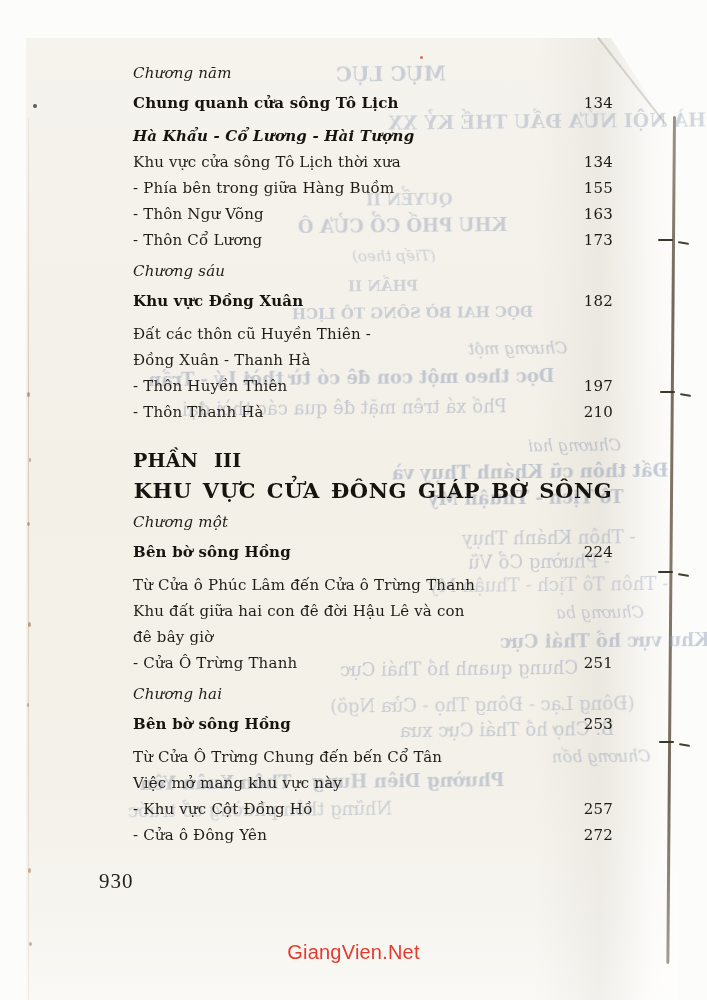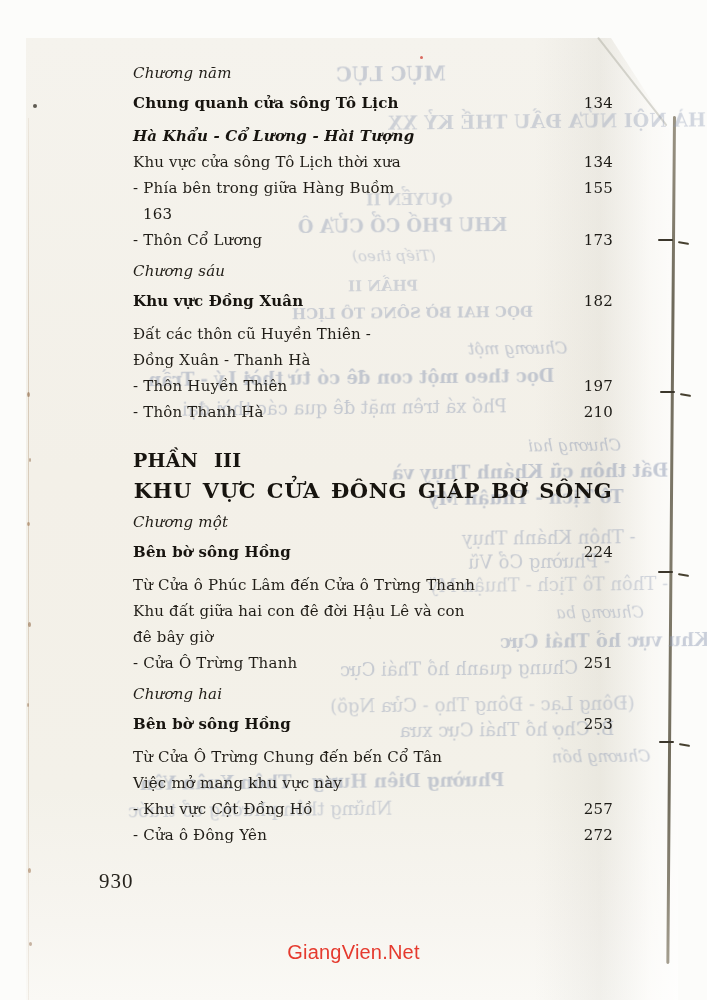--- a/index.html
+++ b/index.html
@@ -144,20 +144,21 @@
     </div>
     <div class="row kind-entry">
       <span>Khu vực cửa sông Tô Lịch thời xưa</span>
       <span class="pg">134</span>
     </div>
     <div class="row kind-entry">
       <span>- Phía bên trong giữa Hàng Buồm</span>
       <span class="pg">155</span>
     </div>
     <div class="row kind-entry">
+      <span>- Thôn Ngư Võng</span>
       <span class="pg">163</span>
     </div>
     <div class="row kind-entry">
       <span>- Thôn Cổ Lương</span>
       <span class="pg">173</span>
     </div>
     <div class="row kind-chapter">
       <span>Chương sáu</span>
     </div>
     <div class="row kind-section">

